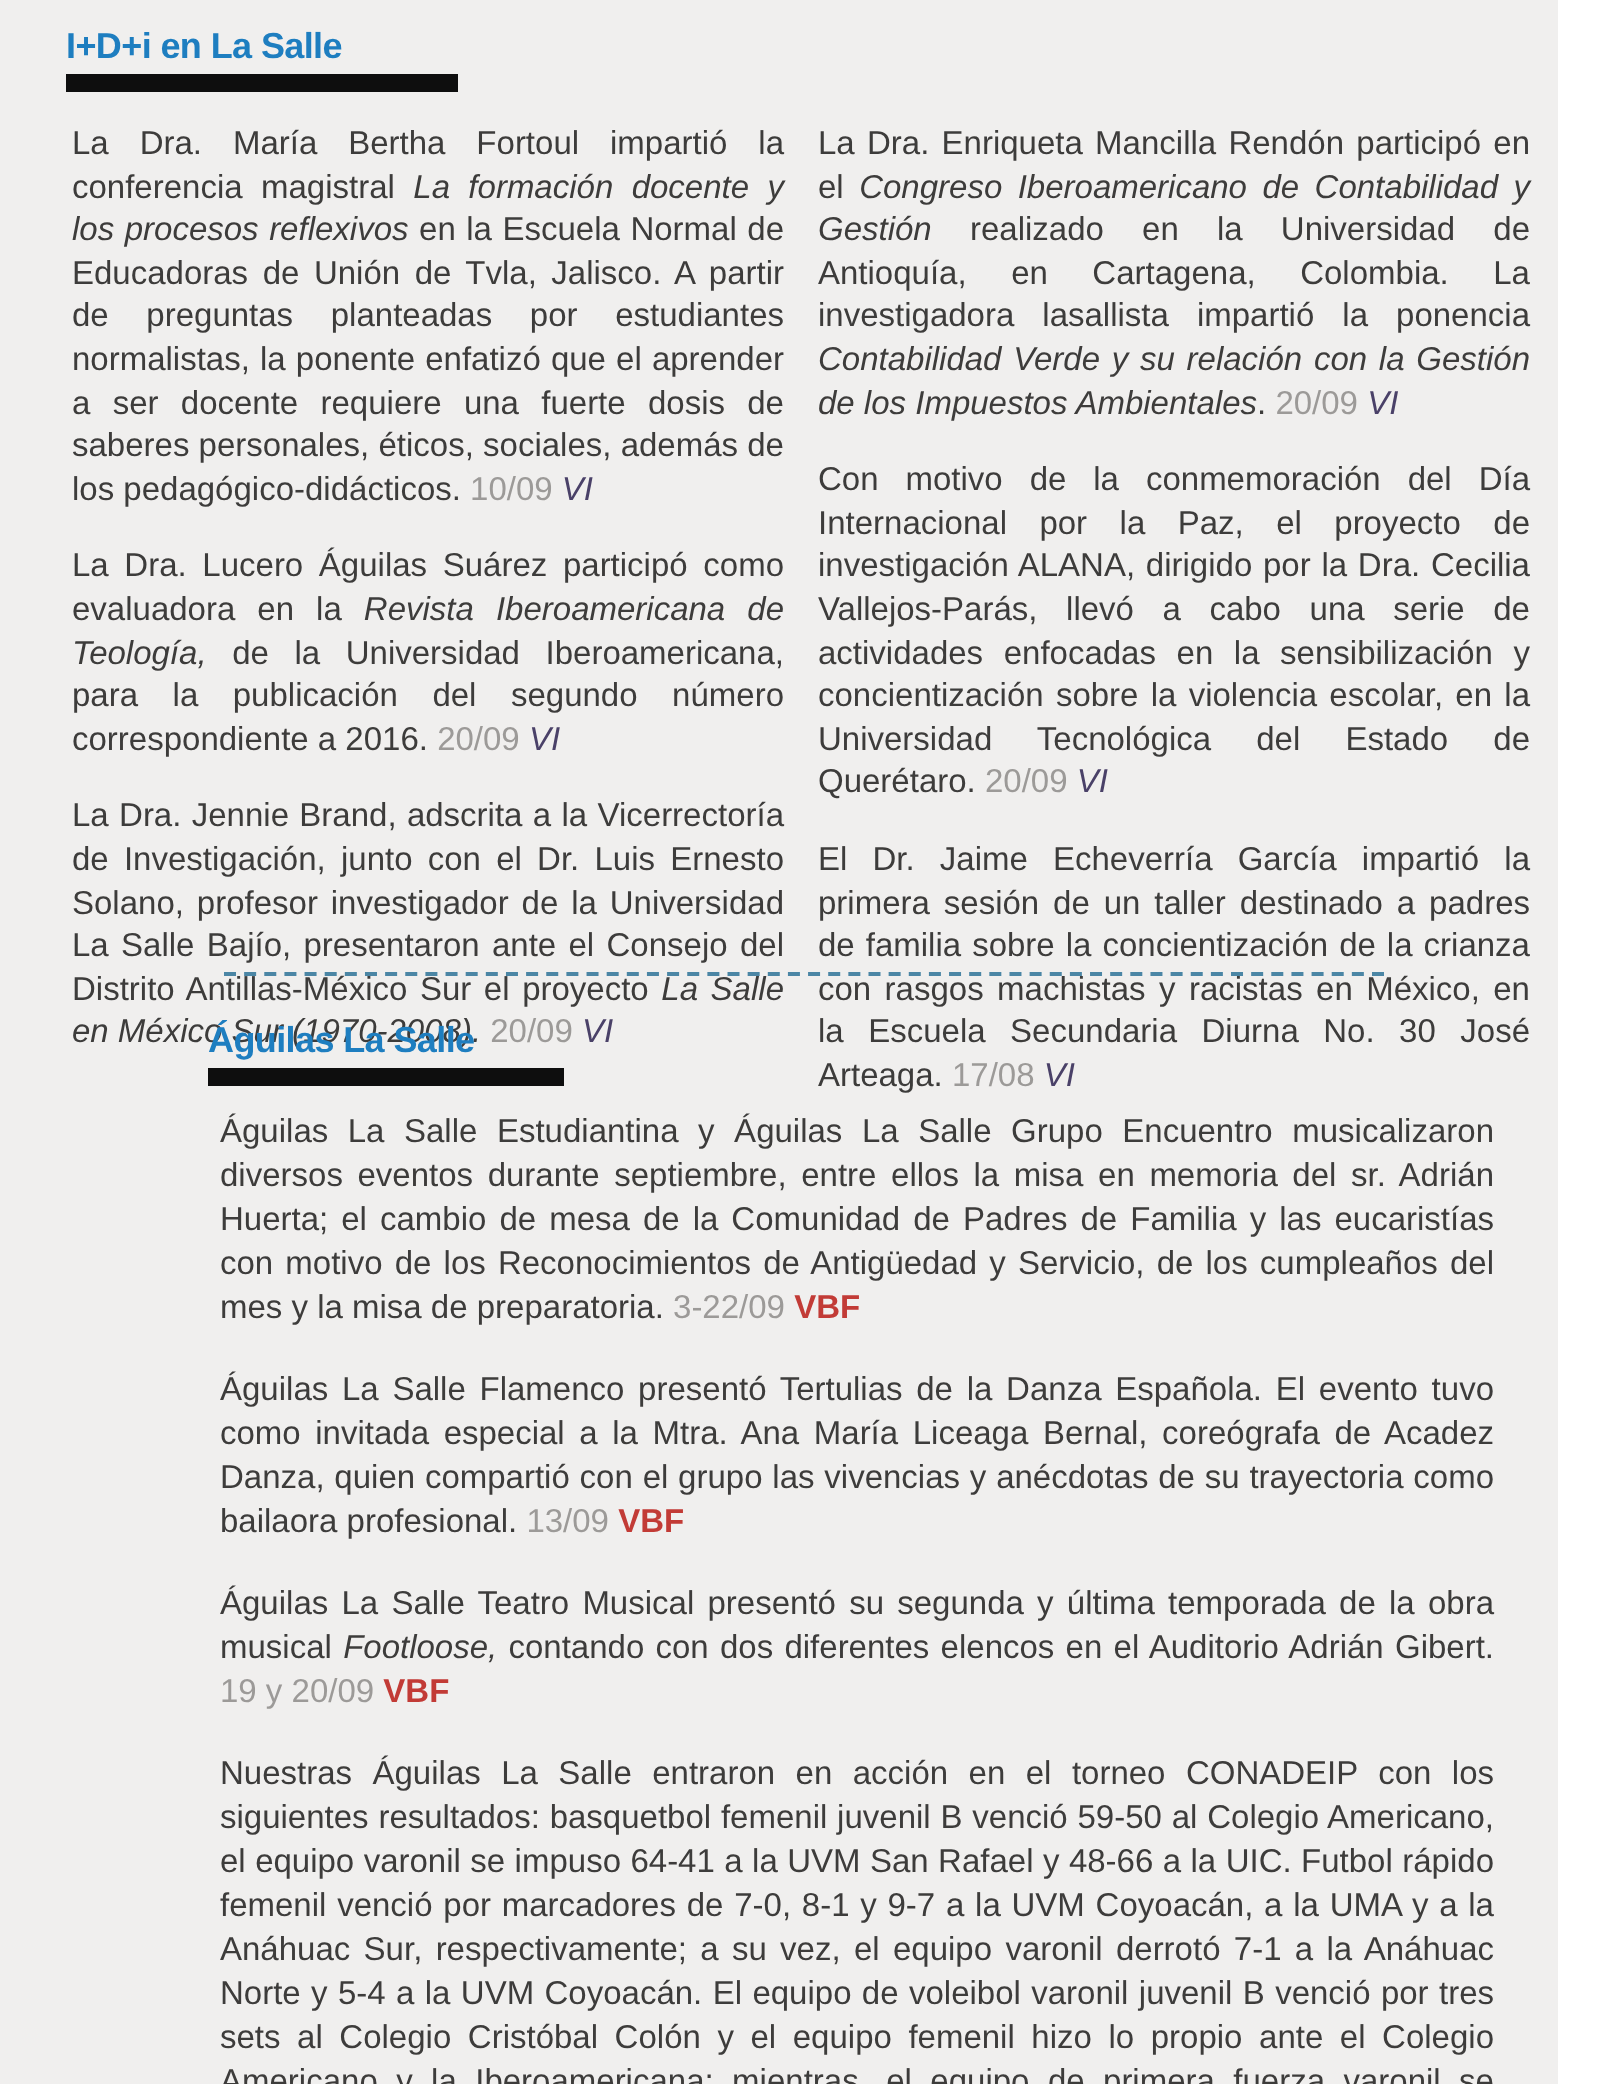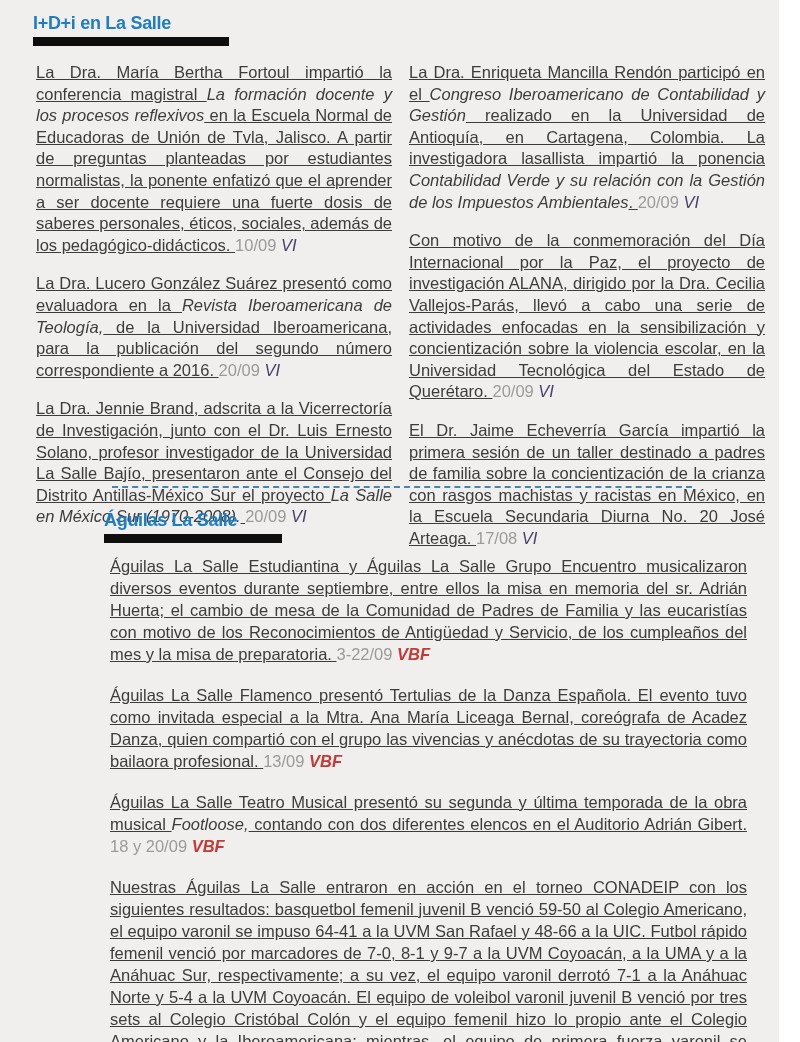--- a/index.html
+++ b/index.html
@@ -47,25 +47,25 @@
     display:flex;gap:17px;
   }
   .col{width:356px;}
   .para{
     margin:0 0 17px 0;
     font-size:16.5px;
     line-height:21.6px;
     color:var(--body-text);
     text-align:justify;
   }
-  .seg-n{font-style:normal;text-decoration:underline;}
+  .seg-n{font-style:normal;}
   .seg-i{font-style:italic;}
   .seg-d{color:var(--date-gray);}
   .seg-vi{font-style:italic;font-weight:normal;color:var(--tag-vi);}
-  .seg-vbf{font-style:italic;font-weight:bold;color:var(--tag-vbf);}
+  .seg-vbf{font-weight:bold;color:var(--tag-vbf);}
   .divider{
     position:absolute;left:112px;top:486px;width:580px;height:0;
     border-top:2px dashed var(--divider-blue);
   }
   .aguilas-header{position:absolute;left:104px;top:511px;}
   .aguilas-header .bar{width:178px;}
   .aguilas-body{position:absolute;left:110px;top:555px;width:637px;}
   .aguilas-body .para{margin-bottom:19px;line-height:22px;}
 </style>
 </head>
@@ -74,37 +74,37 @@
 <div class="page">
 
   <header class="idi-header">
     <h1 class="section-title">I+D+i en La Salle</h1>
     <div class="bar"></div>
   </header>
 
   <div class="cols">
     <div class="col">
       <p class="para"><span class="seg-n">La Dra. María Bertha Fortoul impartió la conferencia magistral </span><span class="seg-i">La formación docente y los procesos reflexivos</span><span class="seg-n"> en la Escuela Normal de Educadoras de Unión de Tvla, Jalisco. A partir de preguntas planteadas por estudiantes normalistas, la ponente enfatizó que el aprender a ser docente requiere una fuerte dosis de saberes personales, éticos, sociales, además de los pedagógico-didácticos. </span><span class="seg-d">10/09 </span><span class="seg-vi">VI</span></p>
-      <p class="para"><span class="seg-n">La Dra. Lucero González Suárez presentó como evaluadora en la </span><span class="seg-i">Revista Iberoamericana de Teología,</span><span class="seg-n"> de la Universidad Iberoamericana, para la publicación del segundo número correspondiente a 2016. </span><span class="seg-d">20/09 </span><span class="seg-vi">VI</span></p>
+      <p class="para"><span class="seg-n">La Dra. Lucero Águilas Suárez participó como evaluadora en la </span><span class="seg-i">Revista Iberoamericana de Teología,</span><span class="seg-n"> de la Universidad Iberoamericana, para la publicación del segundo número correspondiente a 2016. </span><span class="seg-d">20/09 </span><span class="seg-vi">VI</span></p>
       <p class="para"><span class="seg-n">La Dra. Jennie Brand, adscrita a la Vicerrectoría de Investigación, junto con el Dr. Luis Ernesto Solano, profesor investigador de la Universidad La Salle Bajío, presentaron ante el Consejo del Distrito Antillas-México Sur el proyecto </span><span class="seg-i">La Salle en México Sur (1970-2008).</span><span class="seg-n"> </span><span class="seg-d">20/09 </span><span class="seg-vi">VI</span></p>
     </div>
     <div class="col">
       <p class="para"><span class="seg-n">La Dra. Enriqueta Mancilla Rendón participó en el </span><span class="seg-i">Congreso Iberoamericano de Contabilidad y Gestión</span><span class="seg-n"> realizado en la Universidad de Antioquía, en Cartagena, Colombia. La investigadora lasallista impartió la ponencia </span><span class="seg-i">Contabilidad Verde y su relación con la Gestión de los Impuestos Ambientales</span><span class="seg-n">. </span><span class="seg-d">20/09 </span><span class="seg-vi">VI</span></p>
       <p class="para"><span class="seg-n">Con motivo de la conmemoración del Día Internacional por la Paz, el proyecto de investigación ALANA, dirigido por la Dra. Cecilia Vallejos-Parás, llevó a cabo una serie de actividades enfocadas en la sensibilización y concientización sobre la violencia escolar, en la Universidad Tecnológica del Estado de Querétaro. </span><span class="seg-d">20/09 </span><span class="seg-vi">VI</span></p>
-      <p class="para"><span class="seg-n">El Dr. Jaime Echeverría García impartió la primera sesión de un taller destinado a padres de familia sobre la concientización de la crianza con rasgos machistas y racistas en México, en la Escuela Secundaria Diurna No. 20 José Arteaga. </span><span class="seg-d">17/08 </span><span class="seg-vi">VI</span></p>
+      <p class="para"><span class="seg-n">El Dr. Jaime Echeverría García impartió la primera sesión de un taller destinado a padres de familia sobre la concientización de la crianza con rasgos machistas y racistas en México, en la Escuela Secundaria Diurna No. 30 José Arteaga. </span><span class="seg-d">17/08 </span><span class="seg-vi">VI</span></p>
     </div>
   </div>
 
   <div class="divider"></div>
 
   <header class="aguilas-header">
     <h1 class="section-title">Águilas La Salle</h1>
     <div class="bar"></div>
   </header>
 
   <div class="aguilas-body">
     <p class="para"><span class="seg-n">Águilas La Salle Estudiantina y Águilas La Salle Grupo Encuentro musicalizaron diversos eventos durante septiembre, entre ellos la misa en memoria del sr. Adrián Huerta; el cambio de mesa de la Comunidad de Padres de Familia y las eucaristías con motivo de los Reconocimientos de Antigüedad y Servicio, de los cumpleaños del mes y la misa de preparatoria. </span><span class="seg-d">3-22/09 </span><span class="seg-vbf">VBF</span></p>
     <p class="para"><span class="seg-n">Águilas La Salle Flamenco presentó Tertulias de la Danza Española. El evento tuvo como invitada especial a la Mtra. Ana María Liceaga Bernal, coreógrafa de Acadez Danza, quien compartió con el grupo las vivencias y anécdotas de su trayectoria como bailaora profesional. </span><span class="seg-d">13/09 </span><span class="seg-vbf">VBF</span></p>
-    <p class="para"><span class="seg-n">Águilas La Salle Teatro Musical presentó su segunda y última temporada de la obra musical </span><span class="seg-i">Footloose,</span><span class="seg-n"> contando con dos diferentes elencos en el Auditorio Adrián Gibert. </span><span class="seg-d">18 y 20/09 </span><span class="seg-vbf">VBF</span></p>
+    <p class="para"><span class="seg-n">Águilas La Salle Teatro Musical presentó su segunda y última temporada de la obra musical </span><span class="seg-i">Footloose,</span><span class="seg-n"> contando con dos diferentes elencos en el Auditorio Adrián Gibert. </span><span class="seg-d">19 y 20/09 </span><span class="seg-vbf">VBF</span></p>
     <p class="para"><span class="seg-n">Nuestras Águilas La Salle entraron en acción en el torneo CONADEIP con los siguientes resultados: basquetbol femenil juvenil B venció 59-50 al Colegio Americano, el equipo varonil se impuso 64-41 a la UVM San Rafael y 48-66 a la UIC. Futbol rápido femenil venció por marcadores de 7-0, 8-1 y 9-7 a la UVM Coyoacán, a la UMA y a la Anáhuac Sur, respectivamente; a su vez, el equipo varonil derrotó 7-1 a la Anáhuac Norte y 5-4 a la UVM Coyoacán. El equipo de voleibol varonil juvenil B venció por tres sets al Colegio Cristóbal Colón y el equipo femenil hizo lo propio ante el Colegio Americano y la Iberoamericana; mientras, el equipo de primera fuerza varonil se impuso a la Universidad Anáhuac Sur. En tenis, nuestros equipos se impusieron ante ITESM CEM y a la Prepa IBERO. Finalmente, nuestro equipo de tocho bandera derrotó a la IBERO. </span></p>
   </div>
 
 </div>
 
 </body></html>

